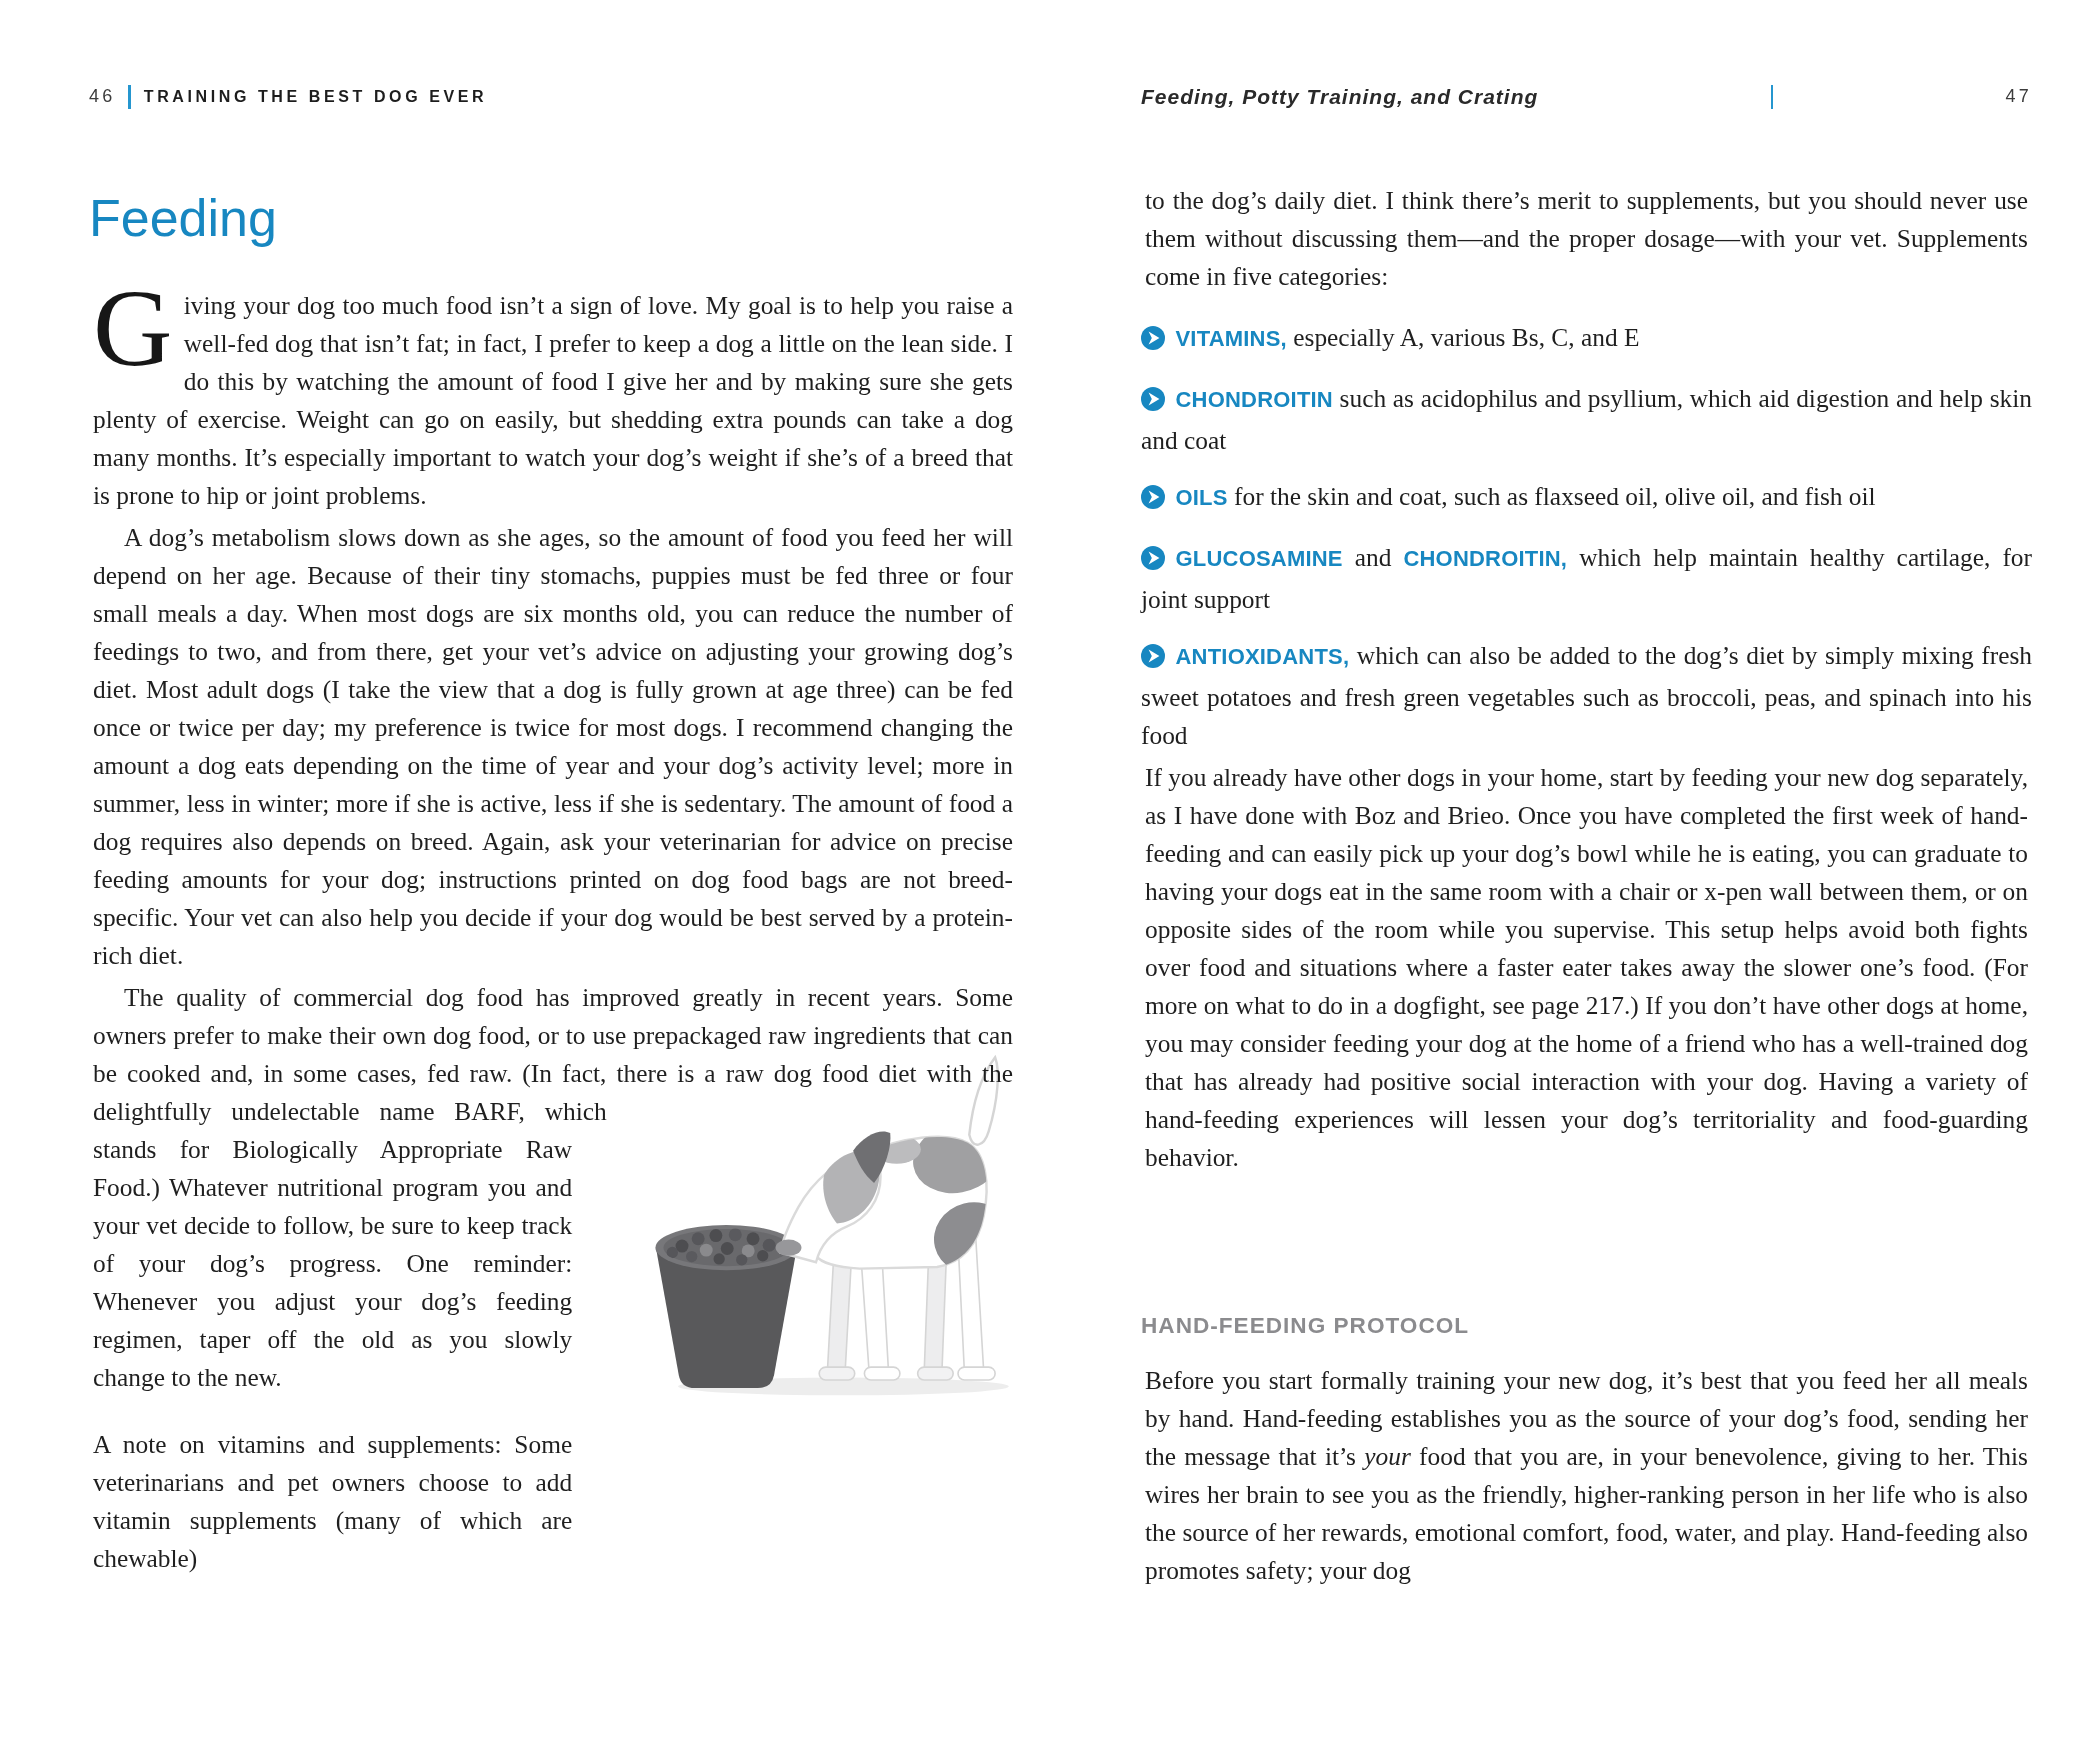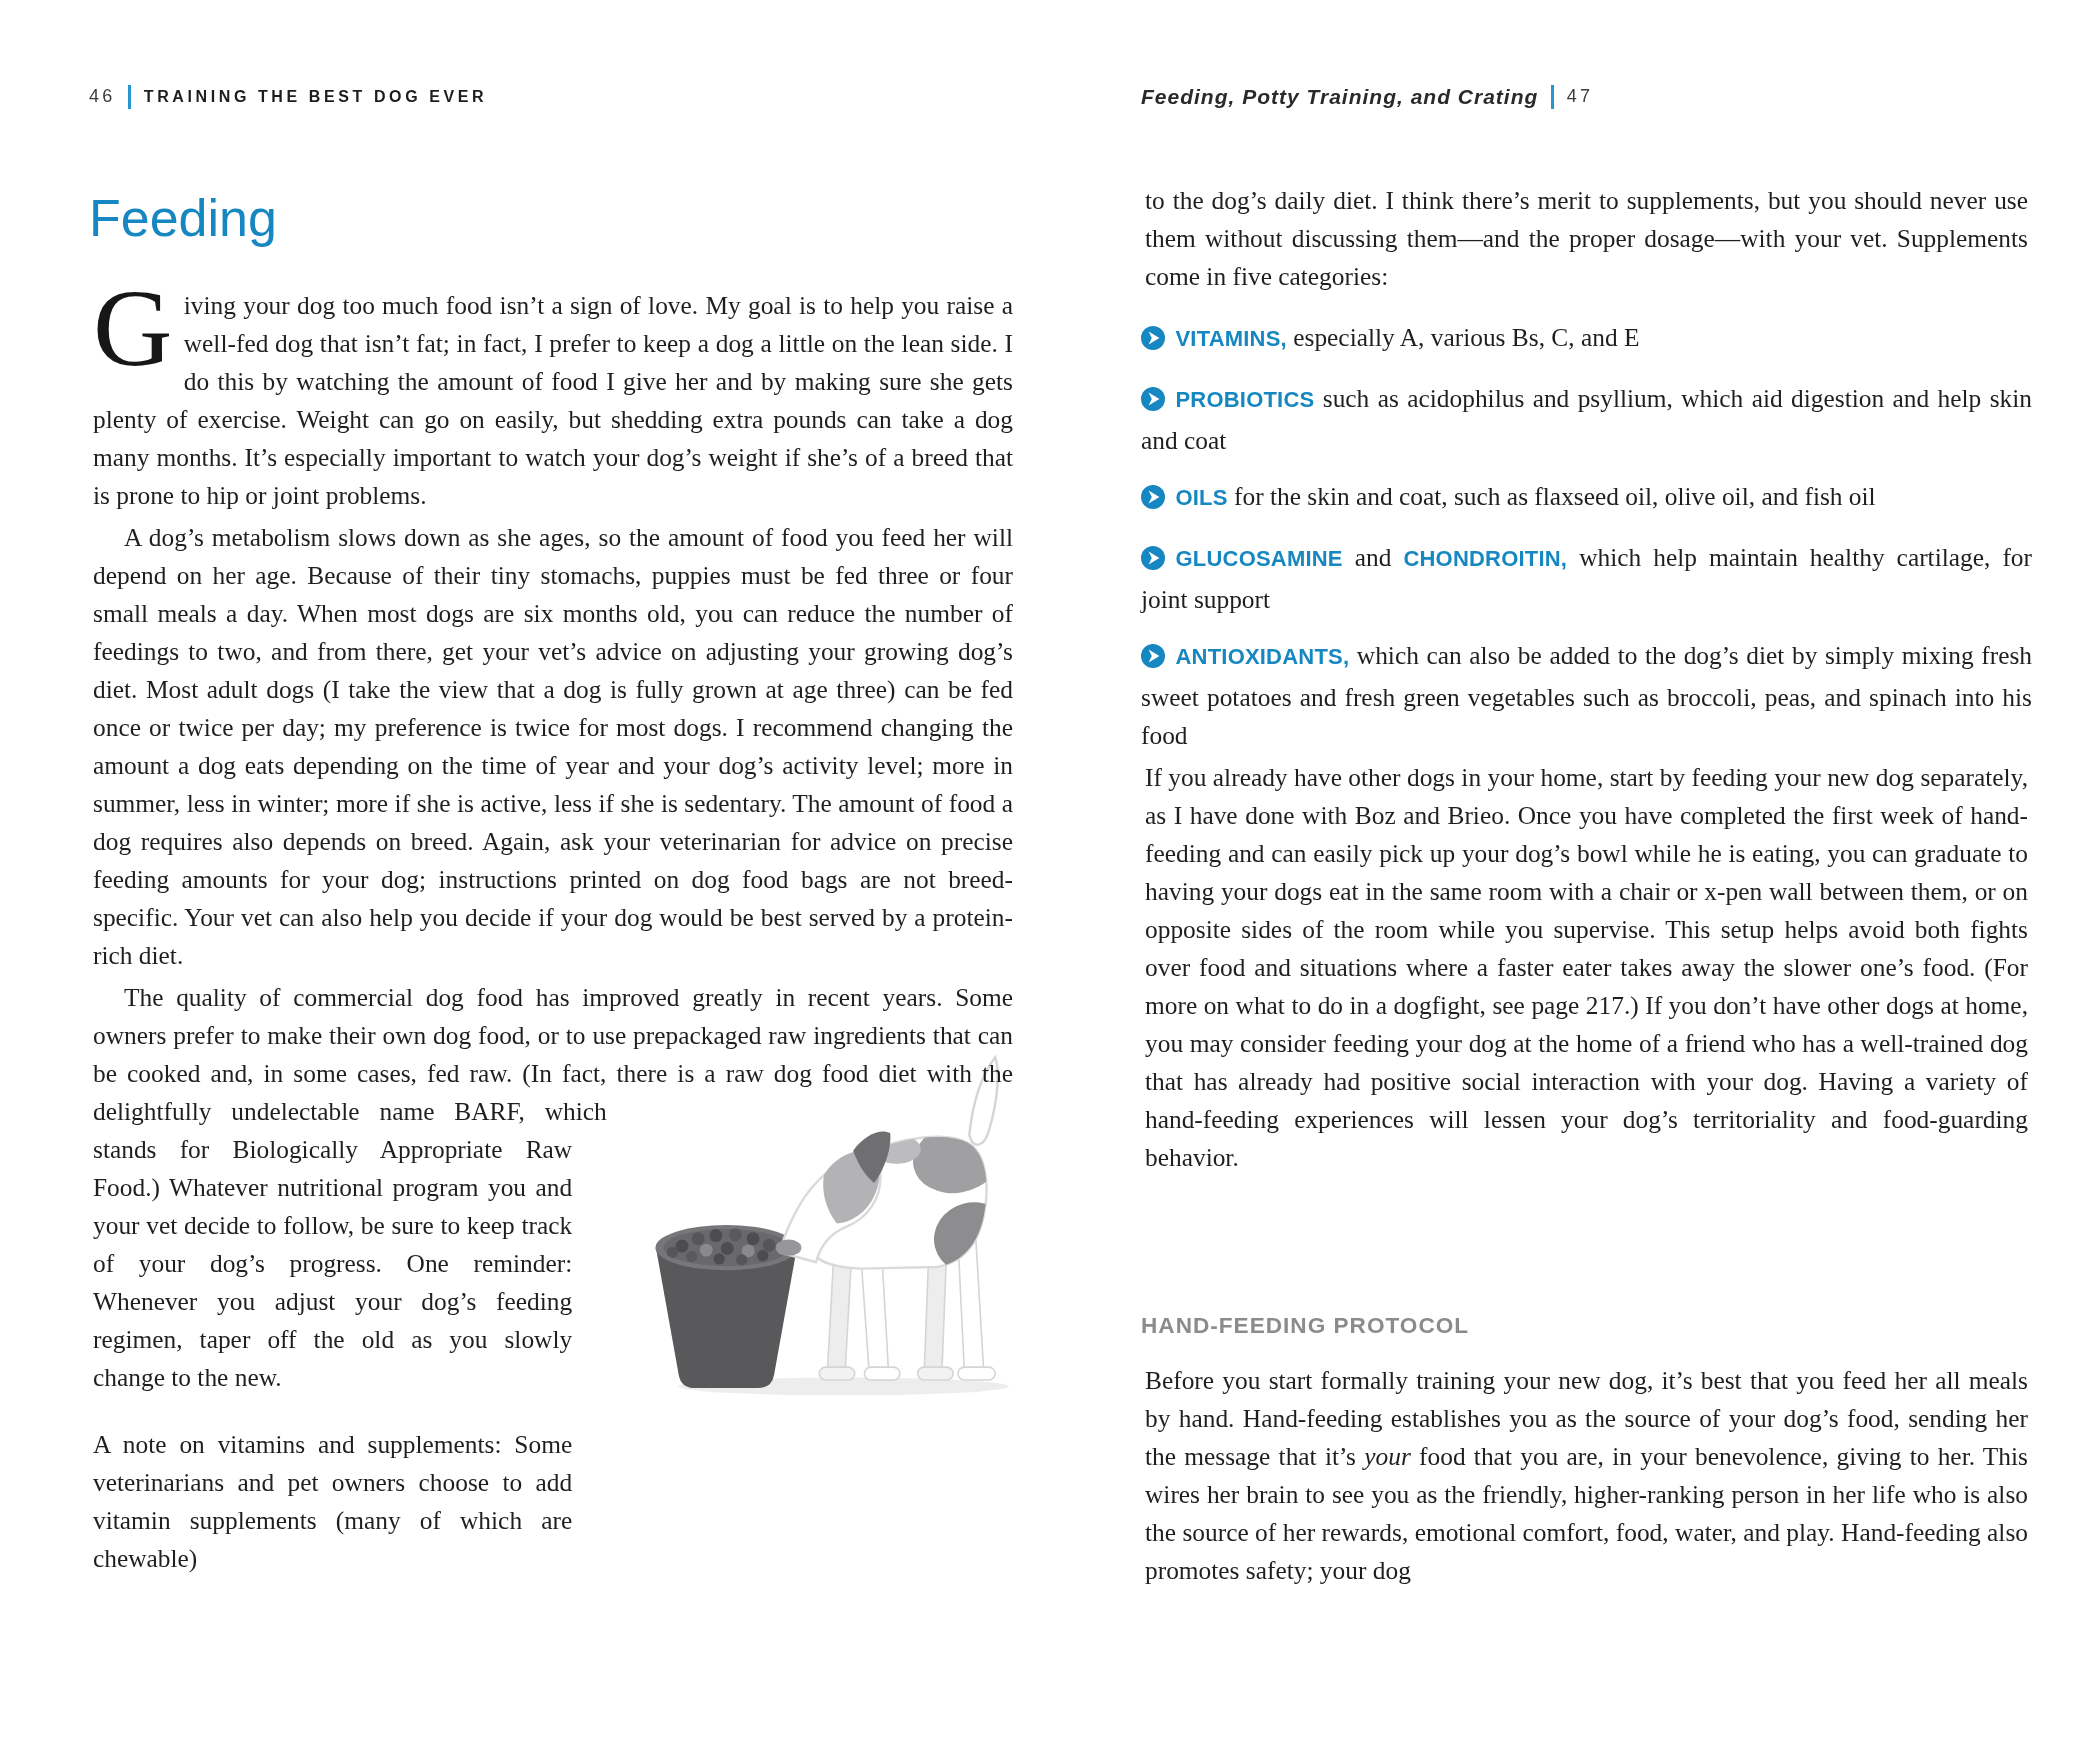--- a/index.html
+++ b/index.html
@@ -9,21 +9,21 @@
   }
   .page{position:absolute;top:0;}
   .page.left{left:89px;width:928px;}
   .page.right{left:1141px;width:891px;}
 
   
   .runhead{
     display:flex;align-items:center;gap:13px;margin-top:83px;height:27.4px;
     font-family:"Liberation Sans","DejaVu Sans",sans-serif;
   }
-  .runhead.rightward{justify-content:flex-start;}
+  .runhead.rightward{justify-content:space-between;}
   .pageno{font-size:18px;letter-spacing:3.2px;color:#3c3c3c;}
   .hrule{display:inline-block;width:2.4px;height:24px;background:#2596cf;}
   .runtitle{font-size:16px;letter-spacing:3.6px;color:#1d1d1d;font-weight:700;}
   .runtitle.ital{font-style:italic;letter-spacing:1px;font-size:21px;color:#2a2a2a;}
 
   .chapter-title{
     margin:80px 0 0 0;font-family:"Liberation Sans","DejaVu Sans",sans-serif;
     font-weight:400;font-size:52px;line-height:56px;color:#1787c1;letter-spacing:0px;
   }
 
@@ -168,21 +168,21 @@
         <span class="bicon"><svg width="24" height="24" viewBox="0 0 30 30">
               <circle cx="15" cy="15" r="15" fill="#1787c1"></circle>
               <path d="M9.5 7 L23 15 L9.5 23 L13.5 15 Z" fill="#ffffff"></path>
             </svg></span><span class="bkey">VITAMINS,</span><span> especially A, various Bs, C, and E</span>
       </div>
 
       <div class="bullet">
         <span class="bicon"><svg width="24" height="24" viewBox="0 0 30 30">
               <circle cx="15" cy="15" r="15" fill="#1787c1"></circle>
               <path d="M9.5 7 L23 15 L9.5 23 L13.5 15 Z" fill="#ffffff"></path>
-            </svg></span><span class="bkey">PROBIOTICS</span><span> such as acidophilus and psyllium, which aid digestion and help skin and coat</span>
+            </svg></span><span class="bkey">CHONDROITIN</span><span> such as acidophilus and psyllium, which aid digestion and help skin and coat</span>
       </div>
 
       <div class="bullet">
         <span class="bicon"><svg width="24" height="24" viewBox="0 0 30 30">
               <circle cx="15" cy="15" r="15" fill="#1787c1"></circle>
               <path d="M9.5 7 L23 15 L9.5 23 L13.5 15 Z" fill="#ffffff"></path>
             </svg></span><span class="bkey">OILS</span><span> for the skin and coat, such as flaxseed oil, olive oil, and fish oil</span>
       </div>
 
       <div class="bullet">

